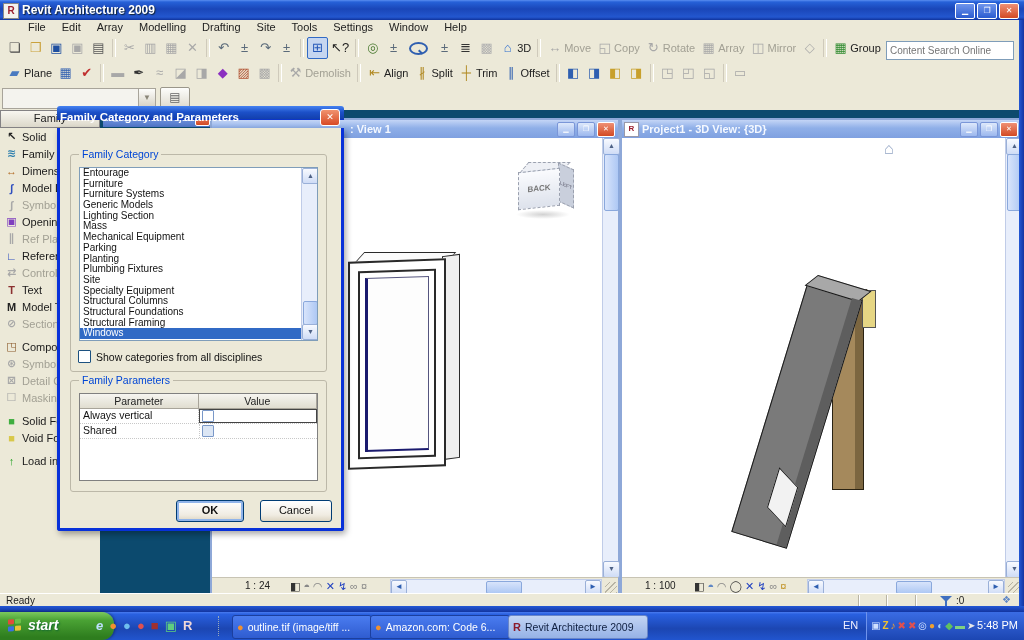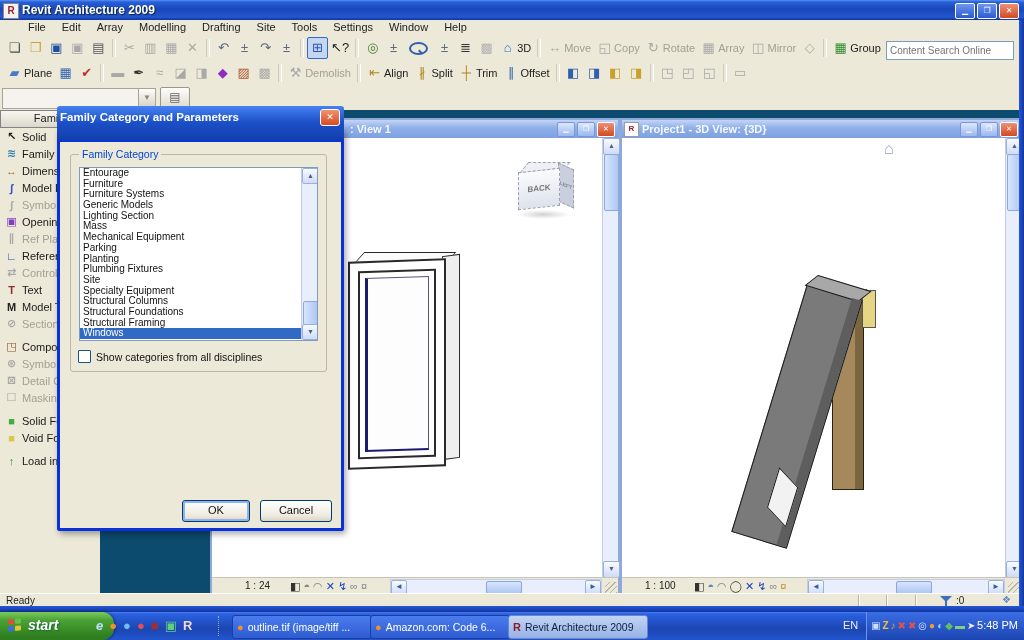--- a/index.html
+++ b/index.html
@@ -113,21 +113,21 @@
   .beam1 .cap{position:absolute;left:2px;top:-12px;width:54px;height:12px;background:#a8a8a8;border:1.5px solid #1a1a1a;transform:skewX(-35deg);}
   .beam1 .edge{position:absolute;right:0;top:0;width:10px;height:100%;background:#5e5e5e;}
   .beam1 .notch{position:absolute;bottom:26px;right:6px;width:22px;height:40px;background:#f2f2f2;border:1px solid #1a1a1a;transform:skewY(30deg);}
   .beam2{position:absolute;left:210px;top:158px;width:30px;height:192px;background:#a5895c;border:1.5px solid #2a2212;}
   .beam2 .b2s{position:absolute;right:0;top:0;width:8px;height:100%;background:#7c6640;}
   .beam2 .b2t{position:absolute;left:2px;top:-8px;width:27px;height:8px;background:#c2a878;border:1px solid #2a2212;transform:skewX(-35deg);}
   .beam3{position:absolute;left:240px;top:152px;width:12px;height:36px;background:#e6d684;border:1px solid #555;}
   
   .dlg{position:absolute;left:57px;top:128px;width:281px;height:400px;background:#ece9d8;
     border:3px solid #0831d9;border-top:none;border-radius:0 0 3px 3px;box-shadow:2px 3px 6px rgba(0,0,0,.35);z-index:30;}
-  .dtb{position:absolute;left:-3px;top:-22px;width:281px;height:36px;padding:0 3px;border-radius:3px 3px 0 0;
+  .dtb{position:absolute;left:-3px;top:-22px;width:281px;height:14px;padding:0 3px;border-radius:3px 3px 0 0;
     background:linear-gradient(180deg,#4582f2,#1c50c8 45%,#1340ae 90%,#0831d9);
     color:#fff;font-size:11.5px;font-weight:bold;line-height:22px;}
   .dtb .dx{position:absolute;right:4px;top:3px;width:18px;height:15px;border:1px solid #fff;border-radius:3px;
     background:linear-gradient(180deg,#f0926f,#d84a24);color:#fff;font-size:9px;font-weight:bold;text-align:center;line-height:14px;}
   .grp{position:absolute;border:1px solid #bcb8a8;border-radius:3px;}
   .grp .glabel{position:absolute;left:8px;top:-7px;background:#ece9d8;padding:0 3px;font-size:10.5px;color:#0046d5;}
   #grp1{left:10px;top:26px;width:255px;height:216px;}
   .catlist{position:absolute;left:8px;top:12px;right:8px;height:172px;background:#fff;border:1px solid #7f9db9;overflow:hidden;}
   .catitem{height:10.7px;line-height:10.7px;font-size:10px;padding-left:3px;color:#111;white-space:nowrap;}
   .catitem.sel{background:#316ac5;color:#fff;}
@@ -143,21 +143,21 @@
   .pthead div{flex:1;background:linear-gradient(180deg,#f6f5f0,#e0ddd0);border-right:1px solid #a8a49a;border-bottom:1px solid #a8a49a;
     font-size:10.5px;text-align:center;line-height:15px;color:#222;}
   .ptrow{display:flex;height:14px;border-bottom:1px dotted #c8c8c8;}
   .ptrow .pc{flex:1;font-size:10.5px;line-height:13px;padding-left:3px;color:#111;border-right:1px dotted #c8c8c8;}
   .ptrow .vc{flex:1;display:flex;align-items:center;padding-left:2px;}
   .ptrow .vc.edit{border:1px solid #444;background:#fff;}
   .ptrow .vc .cb{width:10px;height:10px;border-color:#7a98c8;}
   .ptrow .vc .cb.blue{background:#dce6f4;}
   .btn{position:absolute;height:20px;border:1px solid #003c74;border-radius:3px;font-size:11px;text-align:center;line-height:18px;
     background:linear-gradient(180deg,#fff,#f0ece2 70%,#ddd5c2);color:#111;}
-  #okbtn{left:122px;top:372px;width:66px;box-shadow:0 0 0 2px #90b4ea inset;}
+  #okbtn{left:116px;top:372px;width:66px;box-shadow:0 0 0 2px #90b4ea inset;font-weight:bold;}
   #cancelbtn{left:200px;top:372px;width:70px;}
   
   .statusbar{position:absolute;left:0;top:593px;width:1024px;height:13px;background:#ece9d8;border-top:1px solid #fff;font-size:10px;}
   .statusbar .ready{position:absolute;left:6px;top:1px;color:#222;}
   .sdiv{position:absolute;top:1px;height:11px;border-left:1px solid #b8b4a4;border-right:1px solid #fff;}
   .funnel{position:absolute;left:940px;top:2px;width:0;height:0;border-left:6px solid transparent;border-right:6px solid transparent;border-top:6px solid #3f6fc0;}
   .funnel:after{content:"";position:absolute;left:-1px;top:-1px;width:2px;height:8px;background:#3f6fc0;}
   .fcount{position:absolute;left:956px;top:1px;color:#222;}
   .sicon{position:absolute;left:1002px;top:0px;font-size:10px;color:#5f87c5;}
   .btmframe{position:absolute;left:0;top:606px;width:1024px;height:6px;background:linear-gradient(180deg,#2358d6,#1335a0);}
@@ -644,20 +644,43 @@
           <span class="varrow" style="top:0;">▲</span>
           <span class="vthumb"></span>
           <span class="varrow" style="bottom:0;">▼</span>
         </div>
       </div>
     </div>
     <div class="chkrow">
       <span class="cb"></span>
       <span class="lbl">Show categories from all disciplines</span>
     </div>
+    <div class="grp" id="grp2">
+      <span class="glabel">Family Parameters</span>
+      <div class="ptable">
+        <div class="pthead">
+          <div>Parameter</div>
+          <div>Value</div>
+        </div>
+        <div id="ptrows">
+            <div class="ptrow">
+              <div class="pc">Always vertical</div>
+              <div class="vc edit">
+                <span class="cb"></span>
+              </div>
+            </div>
+            <div class="ptrow">
+              <div class="pc">Shared</div>
+              <div class="vc">
+                <span class="cb blue"></span>
+              </div>
+            </div>
+          </div>
+      </div>
+    </div>
     <div class="btn" id="okbtn">OK</div>
     <div class="btn" id="cancelbtn">Cancel</div>
   </div>
 
   <div class="statusbar">
     <span class="ready">Ready</span>
     <span class="sdiv" style="left:858px;"></span>
     <span class="sdiv" style="left:886px;"></span>
     <span class="sdiv" style="left:915px;"></span>
     <span class="funnel"></span>

